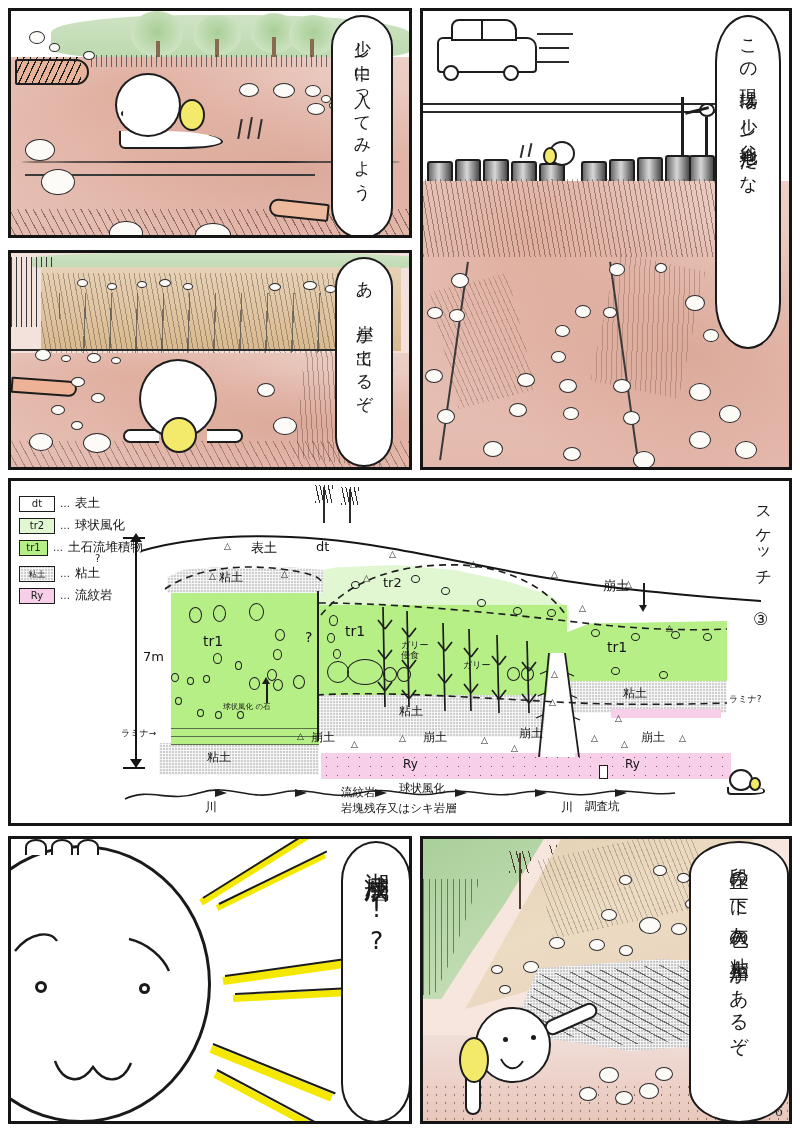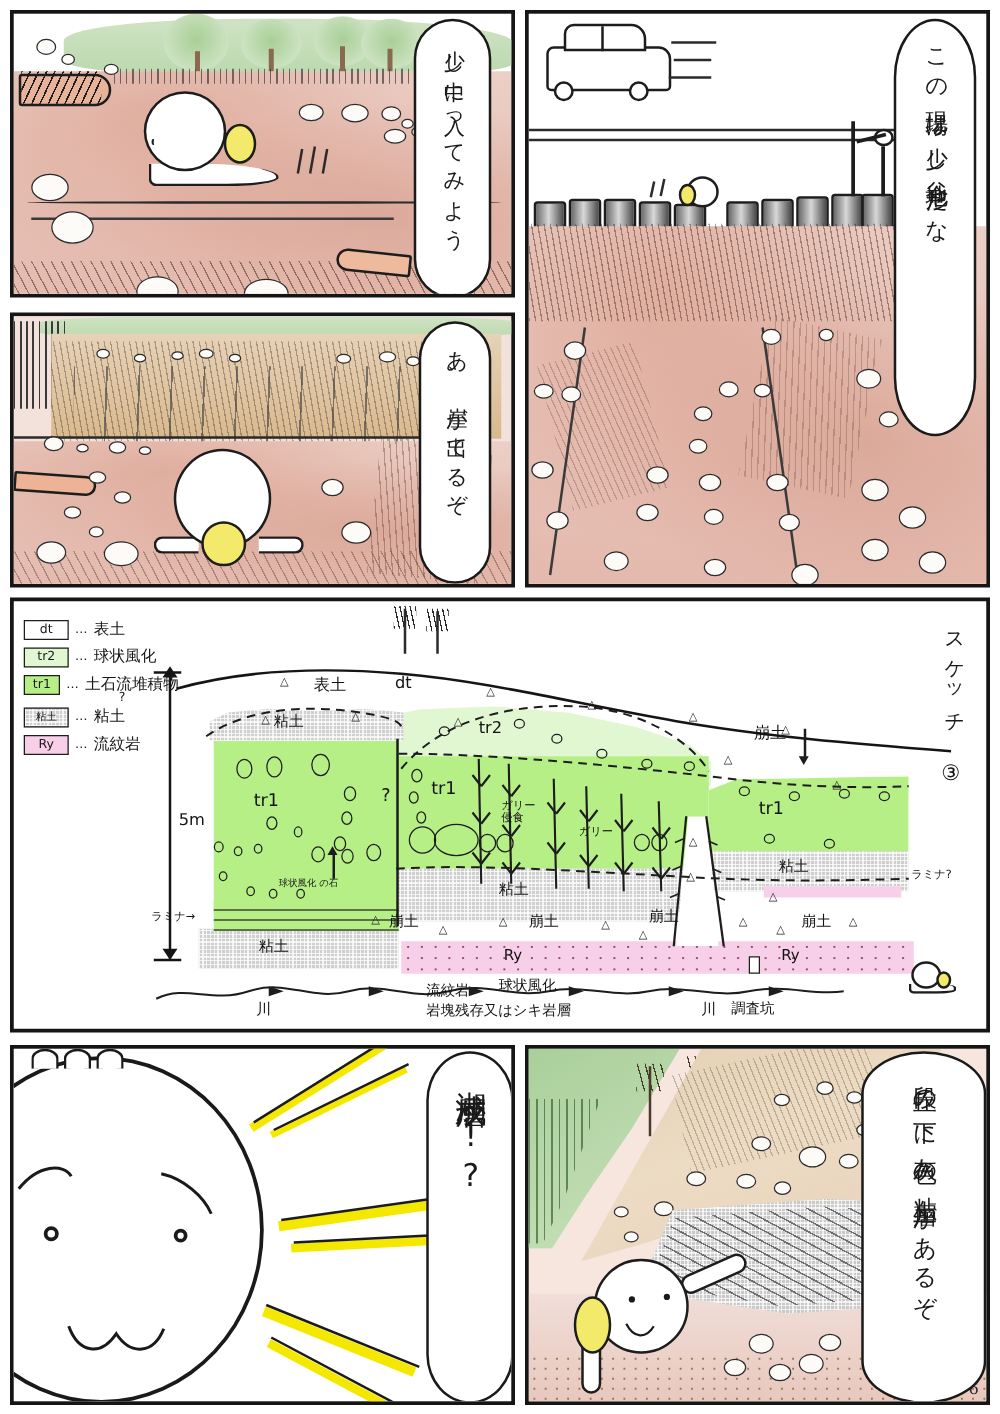--- a/index.html
+++ b/index.html
@@ -421,21 +421,21 @@
     <div class="tri" style="left:270px;top:88px;">△</div>
     <div class="tri" style="left:352px;top:92px;">△</div>
     <div class="tri" style="left:568px;top:122px;">△</div>
     <div class="tri" style="left:655px;top:142px;">△</div>
 
     <div style="position:absolute;left:124px;top:56px;width:2px;height:230px;background:#151515;"></div>
     <div style="position:absolute;left:119px;top:52px;width:0;height:0;border-left:6px solid transparent;border-right:6px solid transparent;border-bottom:9px solid #151515;"></div>
     <div style="position:absolute;left:119px;top:278px;width:0;height:0;border-left:6px solid transparent;border-right:6px solid transparent;border-top:9px solid #151515;"></div>
     <div style="position:absolute;left:112px;top:56px;width:22px;height:1.8px;background:#151515;"></div>
     <div style="position:absolute;left:112px;top:286px;width:22px;height:1.8px;background:#151515;"></div>
-    <div class="sk-label" style="left:132px;top:168px;font-size:13px;">5m</div>
+    <div class="sk-label" style="left:132px;top:168px;font-size:13px;">7m</div>
 
     <div class="layer tr2" style="left:258px;top:84px;width:300px;height:64px;
                 clip-path: polygon(0% 42%, 8% 18%, 22% 4%, 42% 0%, 62% 8%, 80% 26%, 94% 48%, 100% 70%, 100% 100%, 0% 100%);"></div>
     <div class="sk-label" style="left:372px;top:94px;font-size:13px;">tr2</div>
 
     <div class="layer tr1" style="left:160px;top:110px;width:148px;height:140px;"></div>
 
     <div class="layer tr1" style="left:306px;top:124px;width:250px;height:92px;"></div>
 
     <div class="layer tr1" style="left:556px;top:140px;width:160px;height:62px;

